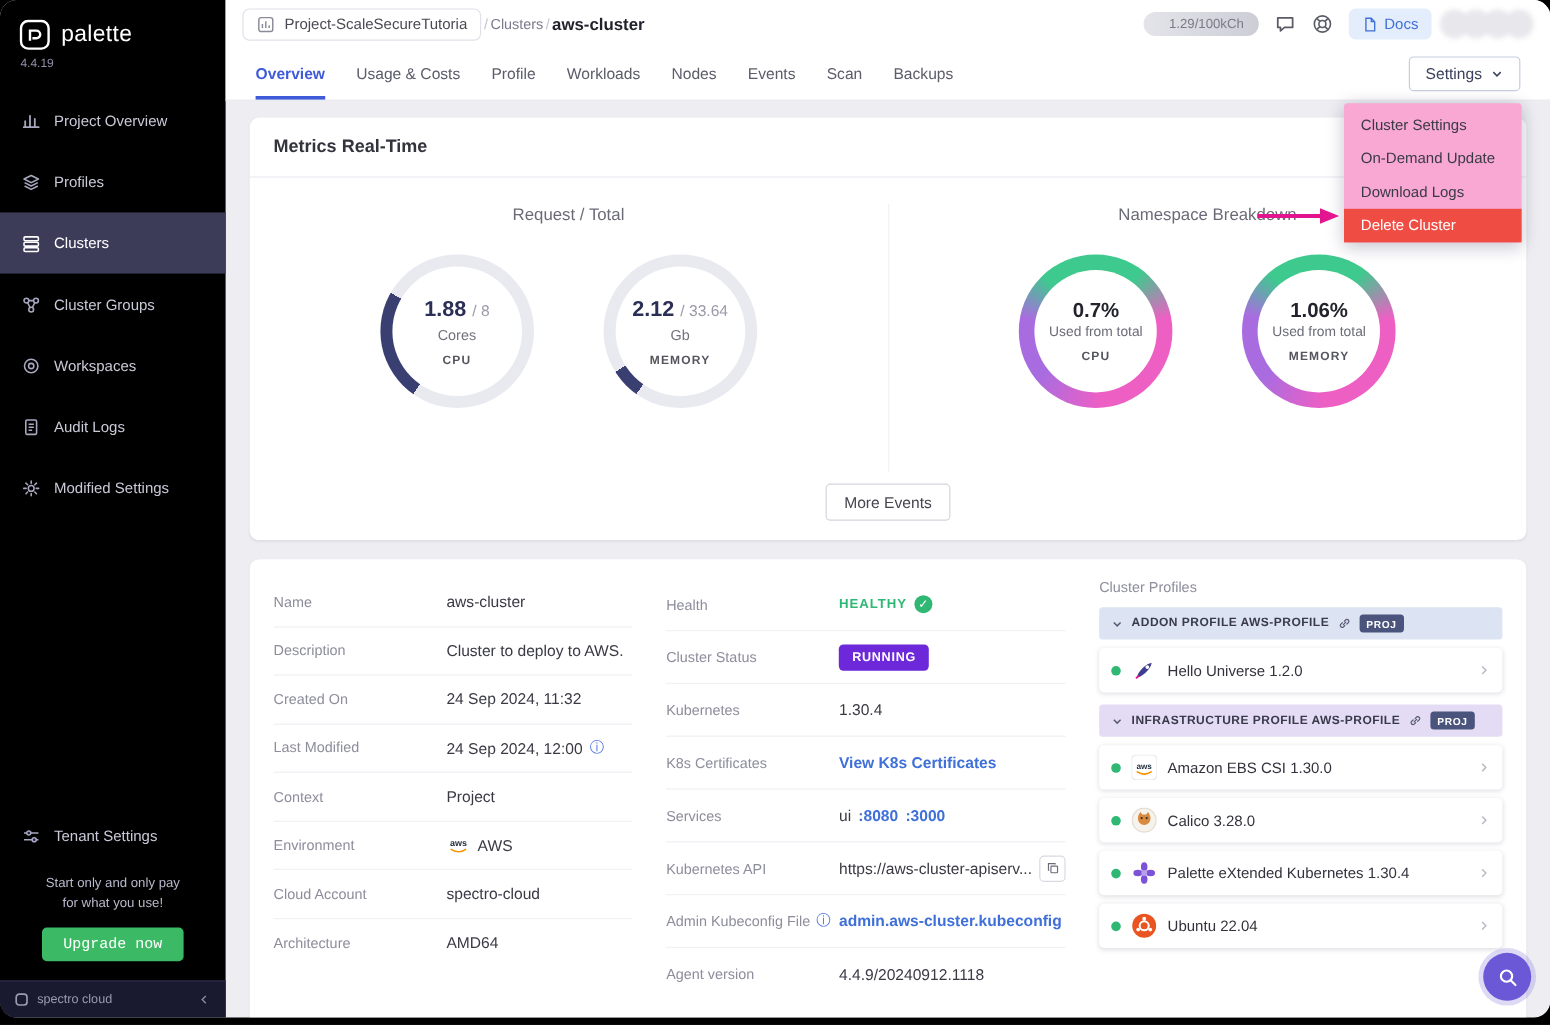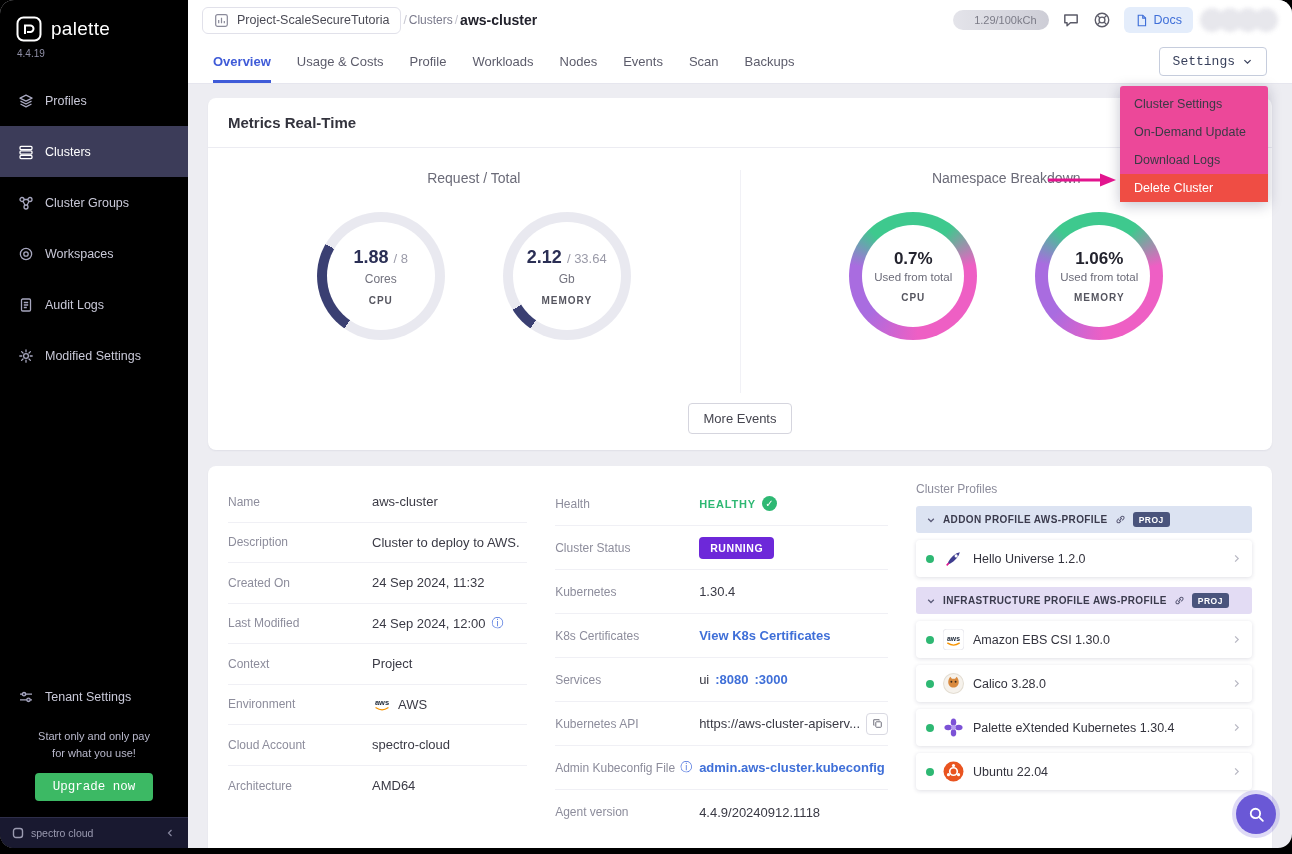--- a/index.html
+++ b/index.html
@@ -33,21 +33,21 @@
   .topbar-right{margin-left:auto;display:flex;align-items:center;gap:13px}
   .usage-pill{background:linear-gradient(90deg,#e4e4ea,#cdcdd6);border-radius:11px;padding:4px 12px;font-size:11px;color:#7b7b87;min-width:96px;text-align:right}
   .icon-btn{background:none;border:none;color:#5b5b68;cursor:pointer;display:flex;padding:0}
   .docs-btn{display:flex;align-items:center;gap:6px;background:#e4edfb;border:none;border-radius:6px;color:#3f6fd8;font-size:12.5px;padding:6px 11px;cursor:pointer;font-family:inherit}
   .avatars{display:flex;filter:blur(2px);opacity:.75}
   .avatars i{width:24px;height:24px;border-radius:50%;background:#dfdfe6;margin-left:-6px;display:block}
 
   .tabbar{height:44px;background:#fff;border-bottom:1px solid #e6e6ee;display:flex;align-items:center;padding:0 25px;gap:26px;flex:none}
   .tab{height:100%;display:flex;align-items:center;font-size:13px;color:#5c5c6b;cursor:pointer;border-bottom:3px solid transparent;padding-top:3px}
   .tab.active{color:#3f5bd8;font-weight:700;border-bottom-color:#3f5bd8}
-  .settings-btn{margin-left:auto;display:flex;align-items:center;gap:7px;border:1px solid #c6cddd;background:#fff;border-radius:4px;padding:6px 13px;font-size:13px;color:#39415c;cursor:pointer;font-family:Liberation Mono, monospace}
+  .settings-btn{margin-left:auto;display:flex;align-items:center;gap:7px;border:1px solid #c6cddd;background:#fff;border-radius:4px;padding:6px 13px;font-size:13px;color:#39415c;cursor:pointer;font-family:Liberation Sans, sans-serif}
 
   .content{flex:1;padding:14px 20px 0;overflow:hidden}
   .card{background:#fff;border-radius:8px;box-shadow:0 1px 2px rgba(20,20,60,.06)}
 
   
   .metrics-card{height:352px;display:flex;flex-direction:column}
   .metrics-head{display:flex;align-items:center;justify-content:space-between;padding:16px 20px;border-bottom:1px solid #ececf2}
   .metrics-title{font-size:15px;font-weight:700;color:#33333d}
   .metrics-right{font-size:12px;color:#8a8a96}
   .charts-row{flex:1;display:flex;padding-top:22px}
@@ -96,21 +96,21 @@
   .cp-group-head.infra{background:#e3dcf4;margin-top:10px}
   .cp-group-head svg{color:#5b5b78;flex:none}
   .cp-group-head .link-ic{color:#4a71dd}
   .proj-badge{background:#4a547c;color:#fff;font-size:8.5px;font-weight:700;letter-spacing:.5px;border-radius:3px;padding:2.5px 6px}
   .cp-item{display:flex;align-items:center;gap:9px;background:#fff;border-radius:4px;box-shadow:0 1px 4px rgba(30,30,70,.14);padding:8px 10px;margin-top:7px;font-size:12.5px;color:#33333d;cursor:pointer}
   .cp-item .dot{width:8px;height:8px;border-radius:50%;background:#2eb873;flex:none}
   .cp-item .pic{width:21px;height:21px;flex:none;display:flex}
   .cp-item .chev{margin-left:auto;color:#b9b9c4;display:flex}
 
   
-  .settings-menu{position:absolute;top:86px;right:24px;width:148px;background:#ec4899;border-radius:3px;box-shadow:0 3px 14px rgba(20,20,60,.25);z-index:40;padding-top:4px}
+  .settings-menu{position:absolute;top:86px;right:24px;width:148px;background:#f9a8d4;border-radius:3px;box-shadow:0 3px 14px rgba(20,20,60,.25);z-index:40;padding-top:4px}
   .menu-item{font-size:12.5px;color:#3a3a45;padding:7px 14px;cursor:pointer}
   .menu-item.danger{background:#ef4d44;color:#fff}
   .annot-arrow{position:absolute;top:171px;right:174px;z-index:41;pointer-events:none}
 
   
   .fab{position:absolute;right:16px;bottom:14px;width:40px;height:40px;border-radius:50%;background:#6a58d6;border:none;display:flex;align-items:center;justify-content:center;cursor:pointer;box-shadow:0 0 0 4px rgba(106,88,214,.22);z-index:50;color:#fff}
 </style>
 </head>
 <body>
 
@@ -121,20 +121,28 @@
       <span style="display:flex">
         <svg width="26" height="26" viewBox="0 0 26 26" fill="none" stroke="#fff" stroke-width="2">
             <rect x="1.5" y="1.5" width="23" height="23" rx="6"></rect>
             <path d="M9 18V9.5h5.3a3.2 3.2 0 1 1 0 6.4H11"></path>
           </svg>
       </span>
       <span class="brand-name">palette</span>
     </div>
     <div class="version">4.4.19</div>
 
+    <div class="nav-item">
+      <span style="display:flex">
+          <svg width="16" height="16" viewBox="0 0 16 16" fill="none" stroke="currentColor" stroke-width="1.5" stroke-linecap="round">
+            <path d="M3 13V8M7 13V3.5M11 13V6M14.2 13H1.8"></path>
+          </svg>
+        </span>
+      <span>Project Overview</span>
+    </div>
     <div class="nav-item">
       <span style="display:flex">
           <svg width="16" height="16" viewBox="0 0 16 16" fill="none" stroke="currentColor" stroke-width="1.3" stroke-linejoin="round">
             <path d="M8 2.2 14 5.2 8 8.2 2 5.2z"></path>
             <path d="M2.5 8.2 8 11l5.5-2.8M2.5 11 8 13.8 13.5 11"></path>
           </svg>
         </span>
       <span>Profiles</span>
     </div>
     <div class="nav-item active">

